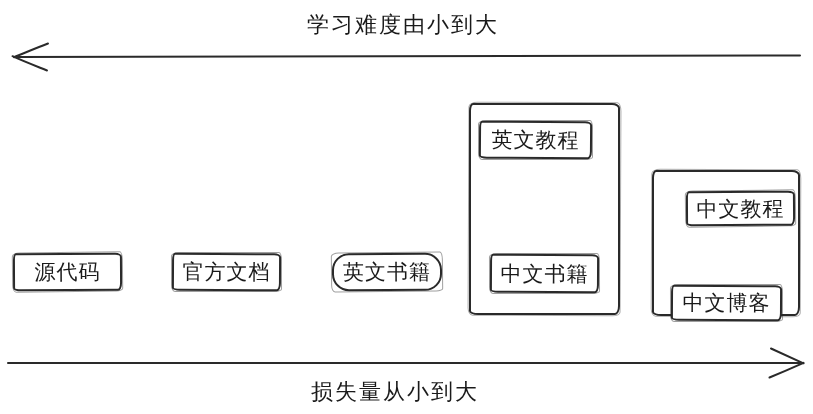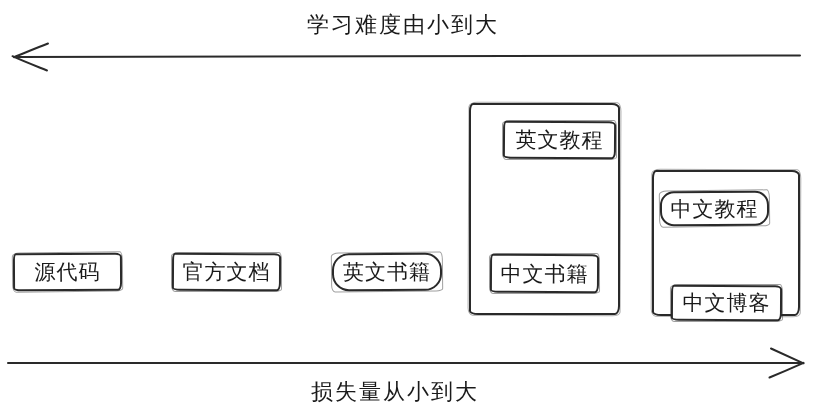--- a/index.html
+++ b/index.html
@@ -72,26 +72,26 @@
     border-radius: 9px 4px 8px 5px / 5px 9px 4px 8px;
     transform: rotate(0.25deg);
     pointer-events: none;
   }
   
   .node-source-code   { left: 13px;  top: 253px; width: 109px; height: 38px; transform: rotate(-0.3deg); }
   .node-official-docs { left: 172px; top: 253px; width: 109px; height: 38px; transform: rotate(0.3deg); }
   .node-english-books { left: 332px; top: 253px; width: 110px; height: 38px; transform: rotate(-0.2deg); border-radius: 17px; }
   
   .group-1 { left: 469px; top: 103px; width: 151px; height: 212px; }
-  .group-1 .child-0 { left: 32px; top: 16px;  width: 113px; height: 38px; transform: rotate(0.4deg); }
+  .group-1 .child-0 { left: 8px; top: 16px;  width: 113px; height: 38px; transform: rotate(0.4deg); }
   .group-1 .child-1 { left: 18px; top: 87px;  width: 110px; height: 36px; transform: rotate(-0.3deg); }
   .group-1 .child-2 { left: 19px; top: 149px; width: 109px; height: 39px; transform: rotate(0.3deg); }
   
   .group-2 { left: 652px; top: 170px; width: 148px; height: 146px; }
-  .group-2 .child-0 { left: 6px; top: 19px; width: 109px; height: 35px; transform: rotate(-0.35deg); border-radius: 14px; }
+  .group-2 .child-0 { left: 32px; top: 19px; width: 109px; height: 35px; transform: rotate(-0.35deg); }
   .group-2 .child-1 { left: 17px; top: 85px; width: 111px; height: 36px; transform: rotate(0.3deg); margin-top: 28px; }
 </style>
 </head>
 <body>
 
 <div class="canvas">
 
   <svg class="arrow-layer" viewBox="0 0 813 414" xmlns="http://www.w3.org/2000/svg">
 
     <g stroke="#2a2a2a" stroke-width="2" fill="none" stroke-linecap="round">

